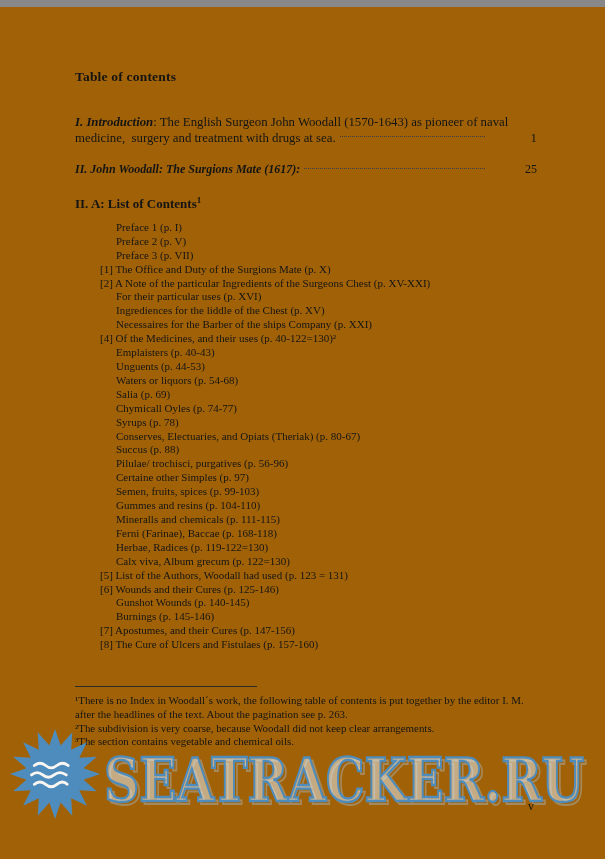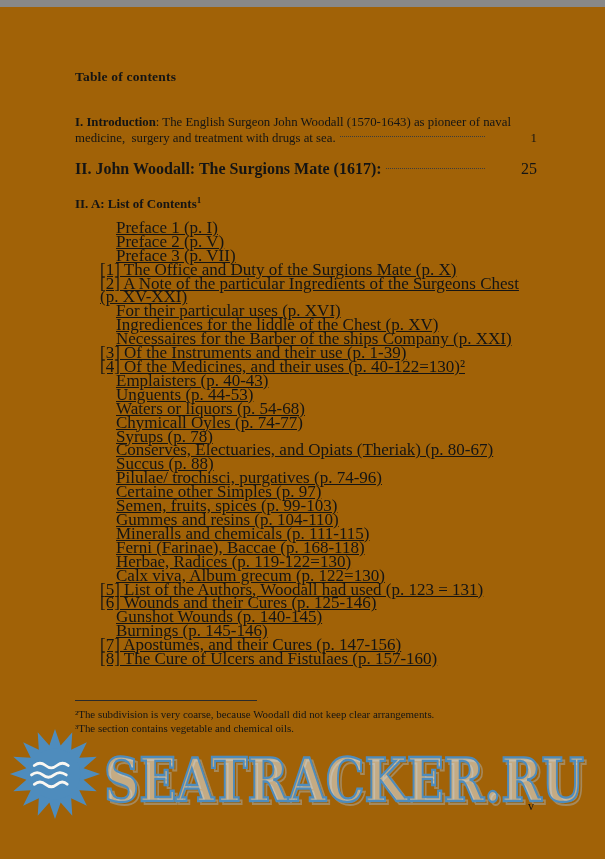--- a/index.html
+++ b/index.html
@@ -29,24 +29,24 @@
   .entry-line1 { white-space: nowrap; }
   .entry-flex { display: flex; align-items: center; }
   .entry-flex .etext { white-space: pre; }
   .leader {
     flex: 1 1 auto;
     border-bottom: 1.7px dotted #3c3c3c;
     margin: 0 34px 3px 4px;
     height: 1px;
   }
   .pagenum { min-width: 18px; text-align: right; }
-  .toc-entry-2 { margin-top: 15px; font-size: 16px; line-height: 16.2px; }
+  .toc-entry-2 { margin-top: 15px; font-size: 12px; line-height: 16.2px; }
   .list-heading { margin-top: 17px; font-size: 13px; font-weight: bold; }
   .list-heading sup { font-size: 9px; }
-  .list-items { margin-top: 9px; font-size: 17px; line-height: 13.9px; text-decoration: underline; }
+  .list-items { margin-top: 9px; font-size: 11px; line-height: 13.9px; }
   .indent-1 { padding-left: 25px; }
   .indent-2 { padding-left: 41px; }
   .footnote-block { margin-top: 34px; }
   .fn-rule { width: 182px; border-top: 1px solid #2a2a2a; margin-bottom: 7px; }
   .footnote { font-size: 10.9px; line-height: 13.8px; }
   .watermark {
     position: absolute;
     left: 8px;
     top: 720px;
     width: 592px;
@@ -54,21 +54,21 @@
     z-index: 2;
     opacity: 0.95;
   }
   .folio {
     position: absolute;
     right: 71px;
     top: 792px;
     font-size: 12px;
     z-index: 3;
   }
-  b { font-weight: bold; }
+  b { font-weight: bold; font-style: italic; }
 </style>
 </head>
 <body>
 
 <div class="page">
 
   <div class="content">
 
     <div class="doc-title">Table of contents</div>
 
@@ -100,41 +100,41 @@
         <div class="list-item indent-1"><span>[1] The Office and Duty of the Surgions Mate (p. X)</span></div>
 
         <div class="list-item indent-1"><span>[2] A Note of the particular Ingredients of the Surgeons Chest (p. XV-XXI)</span></div>
 
         <div class="list-item indent-2"><span>For their particular uses (p. XVI)</span></div>
 
         <div class="list-item indent-2"><span>Ingrediences for the liddle of the Chest (p. XV)</span></div>
 
         <div class="list-item indent-2"><span>Necessaires for the Barber of the ships Company (p. XXI)</span></div>
 
-        <div class="list-item indent-1"><span>[3] Of the Instruments and their use (p. 1-39)</span></div>
 
         <div class="list-item indent-1"><span>[4] Of the Medicines, and their uses (p. 40-122=130)²</span></div>
 
         <div class="list-item indent-2"><span>Emplaisters  (p. 40-43)</span></div>
 
         <div class="list-item indent-2"><span>Unguents (p. 44-53)</span></div>
 
         <div class="list-item indent-2"><span>Waters or liquors (p. 54-68)</span></div>
 
+        <div class="list-item indent-2"><span>Salia (p. 69)</span></div>
 
 
         <div class="list-item indent-2"><span>Chymicall Oyles (p. 74-77)</span></div>
 
         <div class="list-item indent-2"><span>Syrups (p. 78)</span></div>
 
         <div class="list-item indent-2"><span>Conserves, Electuaries, and Opiats (Theriak) (p. 80-67)</span></div>
 
         <div class="list-item indent-2"><span>Succus (p. 88)</span></div>
 
-        <div class="list-item indent-2"><span>Pilulae/ trochisci, purgatives (p. 74-96)</span></div>
+        <div class="list-item indent-2"><span>Pilulae/ trochisci, purgatives (p. 56-96)</span></div>
 
         <div class="list-item indent-2"><span>Certaine other Simples (p. 97)</span></div>
 
         <div class="list-item indent-2"><span>Semen, fruits, spices (p. 99-103)</span></div>
 
         <div class="list-item indent-2"><span>Gummes and resins (p. 104-110)</span></div>
 
         <div class="list-item indent-2"><span>Mineralls and chemicals (p. 111-115)</span></div>
 
         <div class="list-item indent-2"><span>Ferni (Farinae), Baccae (p. 168-118)</span></div>
@@ -153,20 +153,21 @@
 
         <div class="list-item indent-1"><span>[7] Apostumes, and their Cures (p. 147-156)</span></div>
 
         <div class="list-item indent-1"><span>[8] The Cure of Ulcers and Fistulaes (p. 157-160)</span></div>
       </div>
 
     <div class="footnote-block">
       <div class="fn-rule"></div>
       <div>
 
+          <div class="footnote">¹There is no Index in Woodall´s work, the following table of contents is put together by the editor I. M. after the headlines of the text. About the pagination see p. 263.</div>
 
           <div class="footnote">²The subdivision is very coarse, because Woodall did not keep clear arrangements.</div>
 
           <div class="footnote">³The section contains vegetable and chemical oils.</div>
         </div>
     </div>
 
   </div>
 
   <div class="watermark">

